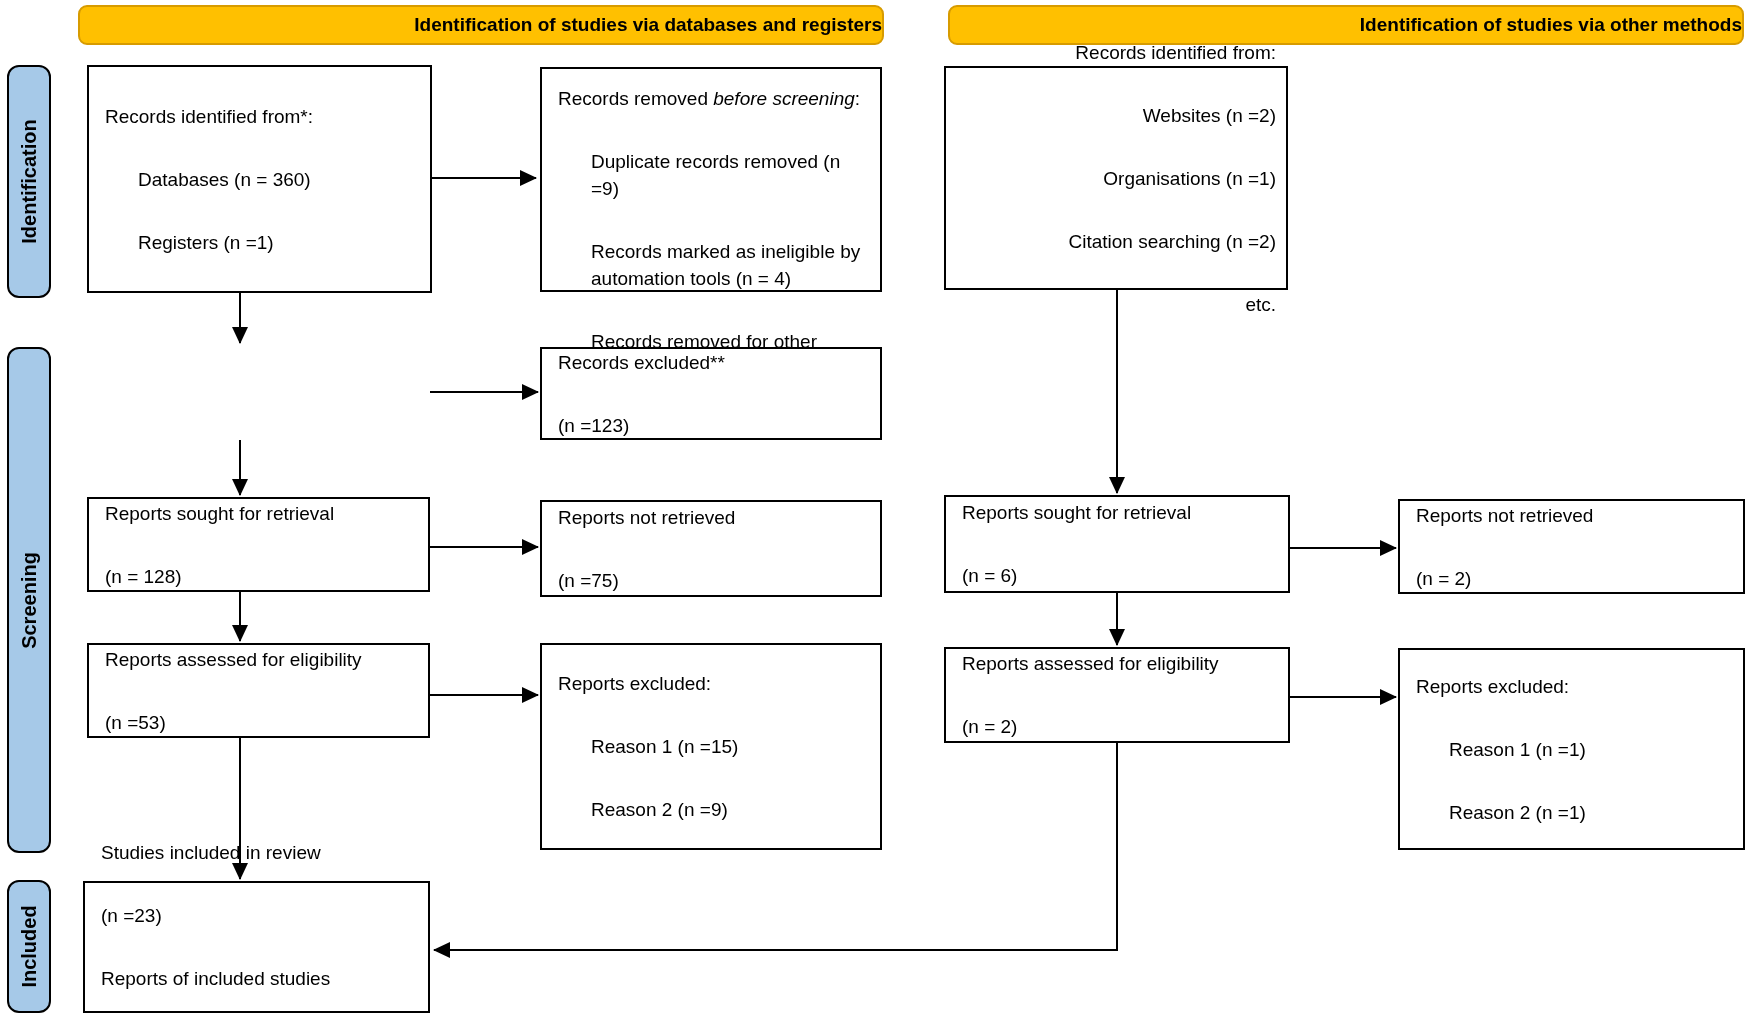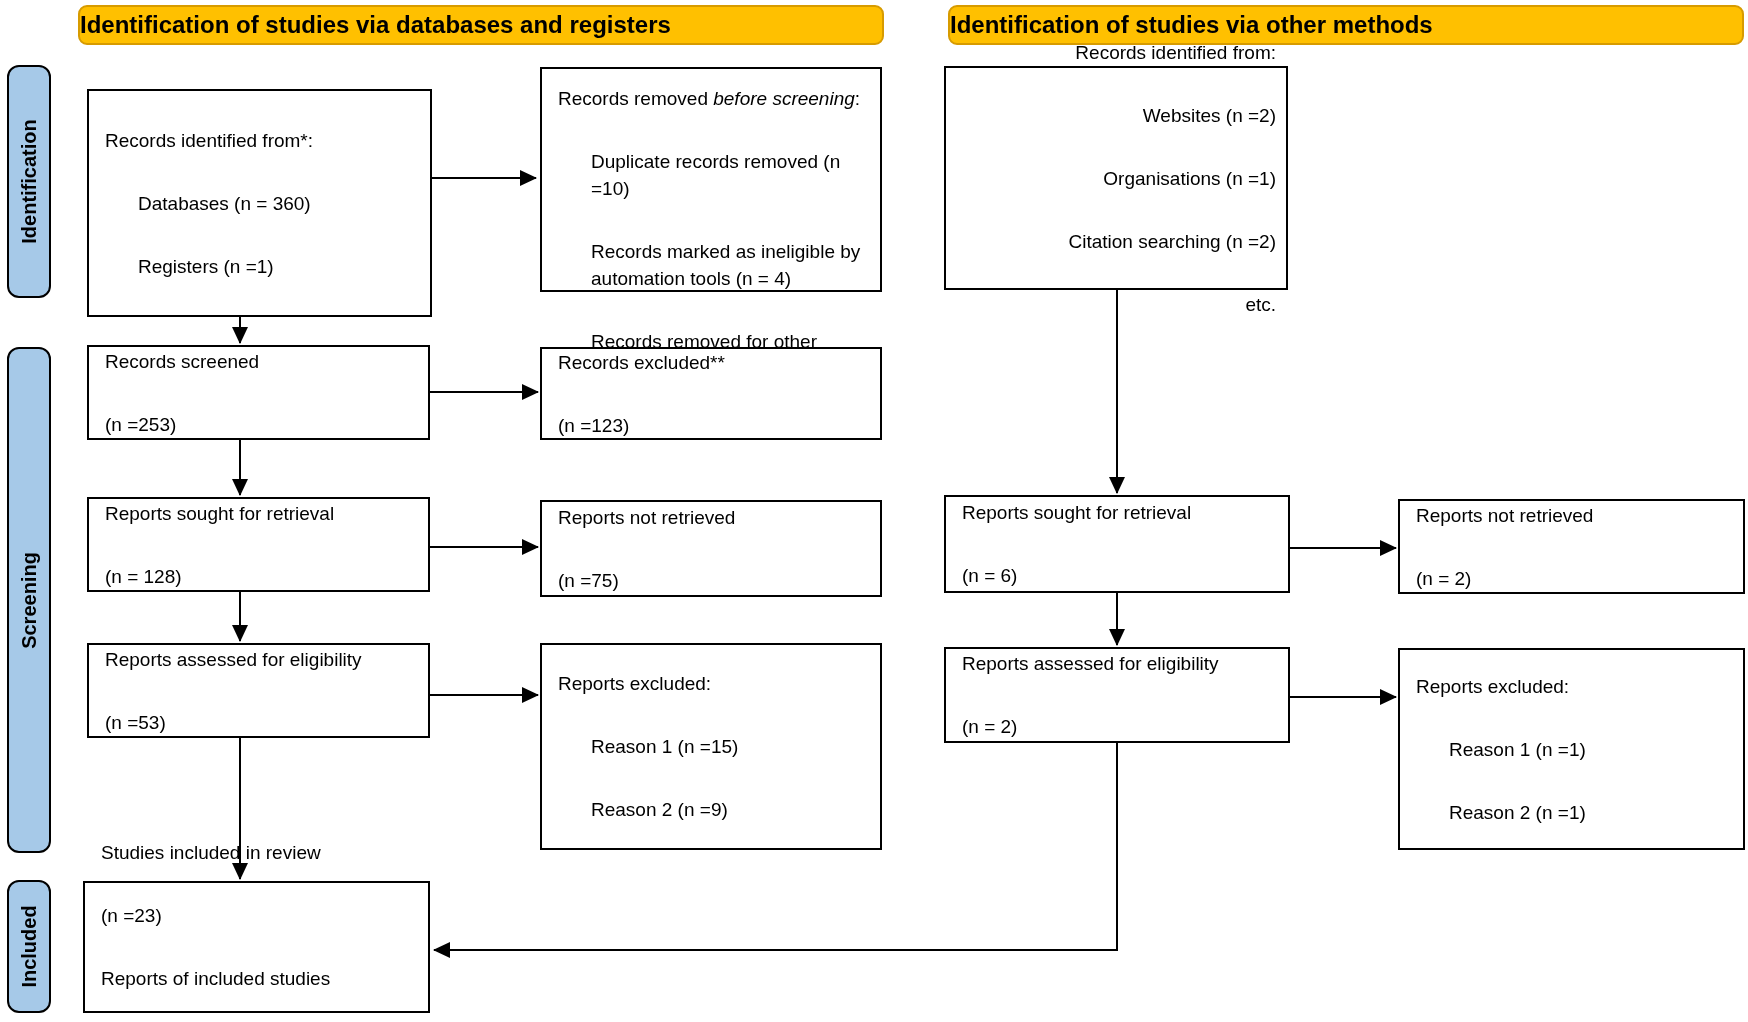--- a/index.html
+++ b/index.html
@@ -7,22 +7,22 @@
     position:relative;width:1748px;height:1022px;background:#fff;
     font-family:"Liberation Sans","DejaVu Sans",sans-serif;color:#000;
     overflow:hidden;
   }
   
   .hdr{
     position:absolute;top:5px;height:40px;box-sizing:border-box;
     background:var(--header-fill,#FFC000);
     border:2px solid var(--header-border,#D79B00);
     border-radius:9px;
-    display:flex;align-items:center;justify-content:flex-start;
-    font-weight:bold;font-size:24px;
+    display:flex;align-items:center;justify-content:flex-end;
+    font-weight:bold;font-size:19px;
   }
   
   .stage{
     position:absolute;left:7px;width:44px;box-sizing:border-box;
     background:var(--stage-fill,#A6C9E8);
     border:2px solid #000;border-radius:12px;
     display:flex;align-items:center;justify-content:center;
   }
   .stage span{
     transform:rotate(-90deg);white-space:nowrap;
@@ -80,37 +80,33 @@
     <line x1="240" y1="592" x2="240" y2="641" marker-end="url(#ah)"></line>
     <line x1="430" y1="695" x2="538" y2="695" marker-end="url(#ah)"></line>
     <line x1="240" y1="738" x2="240" y2="879" marker-end="url(#ah)"></line>
     <line x1="1117" y1="290" x2="1117" y2="493" marker-end="url(#ah)"></line>
     <line x1="1290" y1="548" x2="1396" y2="548" marker-end="url(#ah)"></line>
     <line x1="1117" y1="593" x2="1117" y2="645" marker-end="url(#ah)"></line>
     <line x1="1290" y1="697" x2="1396" y2="697" marker-end="url(#ah)"></line>
     <polyline points="1117,743 1117,950 434,950" marker-end="url(#ah)"></polyline>
   </svg>
 
-  <div class="box" style="left:87px;top:65px;width:345px;height:228px;margin-top:24px;">
+  <div class="box" style="left:87px;top:65px;width:345px;height:228px;">
     <div>Records identified from*:</div>
     <div class="ind">Databases (n = 360)</div>
     <div class="ind">Registers (n =1)</div>
   </div>
 
   <div class="box top" style="left:540px;top:67px;width:342px;height:225px;">
     <div><span>Records removed </span><span class="it">before screening</span><span>:</span></div>
-    <div class="ind">Duplicate records removed (n =10)</div>
+    <div class="ind">Duplicate records removed (n =9)</div>
     <div class="ind">Records marked as ineligible by automation tools (n = 4)</div>
     <div class="ind">Records removed for other reasons (n = 98)</div>
   </div>
 
-  <div class="box" style="left:87px;top:345px;width:343px;height:95px;">
-    <div>Records screened</div>
-    <div>(n =253)</div>
-  </div>
 
   <div class="box" style="left:540px;top:347px;width:342px;height:93px;">
     <div>Records excluded**</div>
     <div>(n =123)</div>
   </div>
 
   <div class="box" style="left:87px;top:497px;width:343px;height:95px;">
     <div>Reports sought for retrieval</div>
     <div>(n = 128)</div>
   </div>

